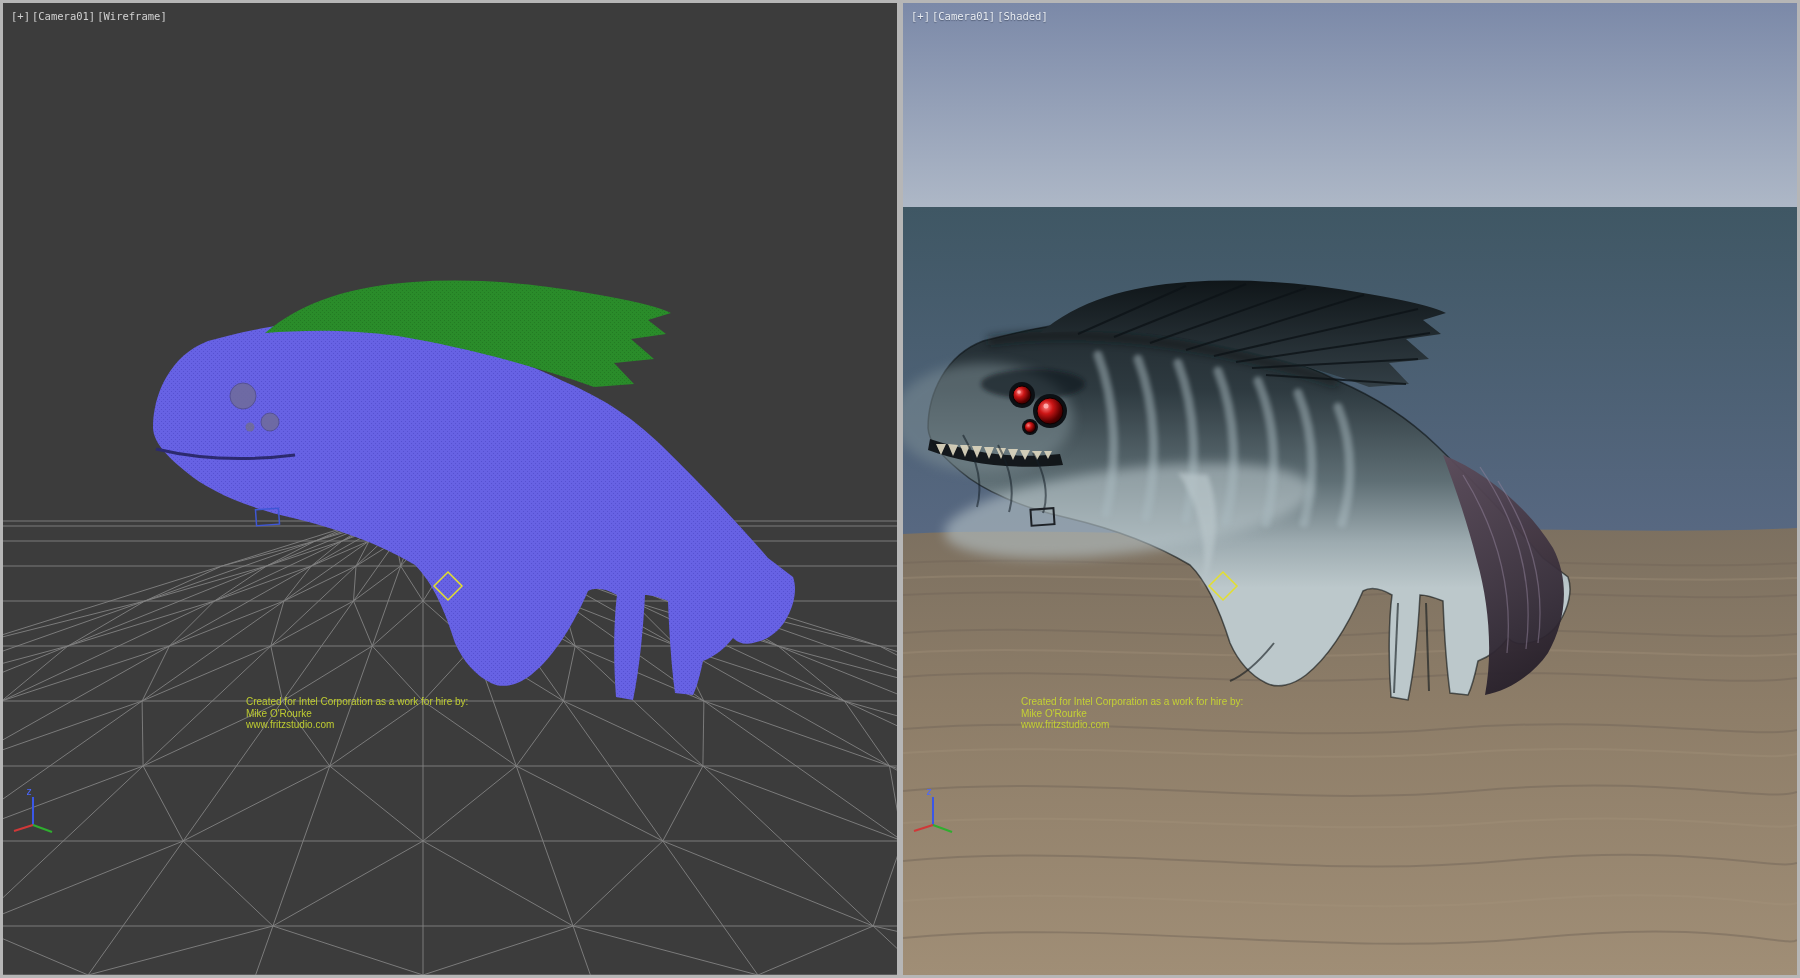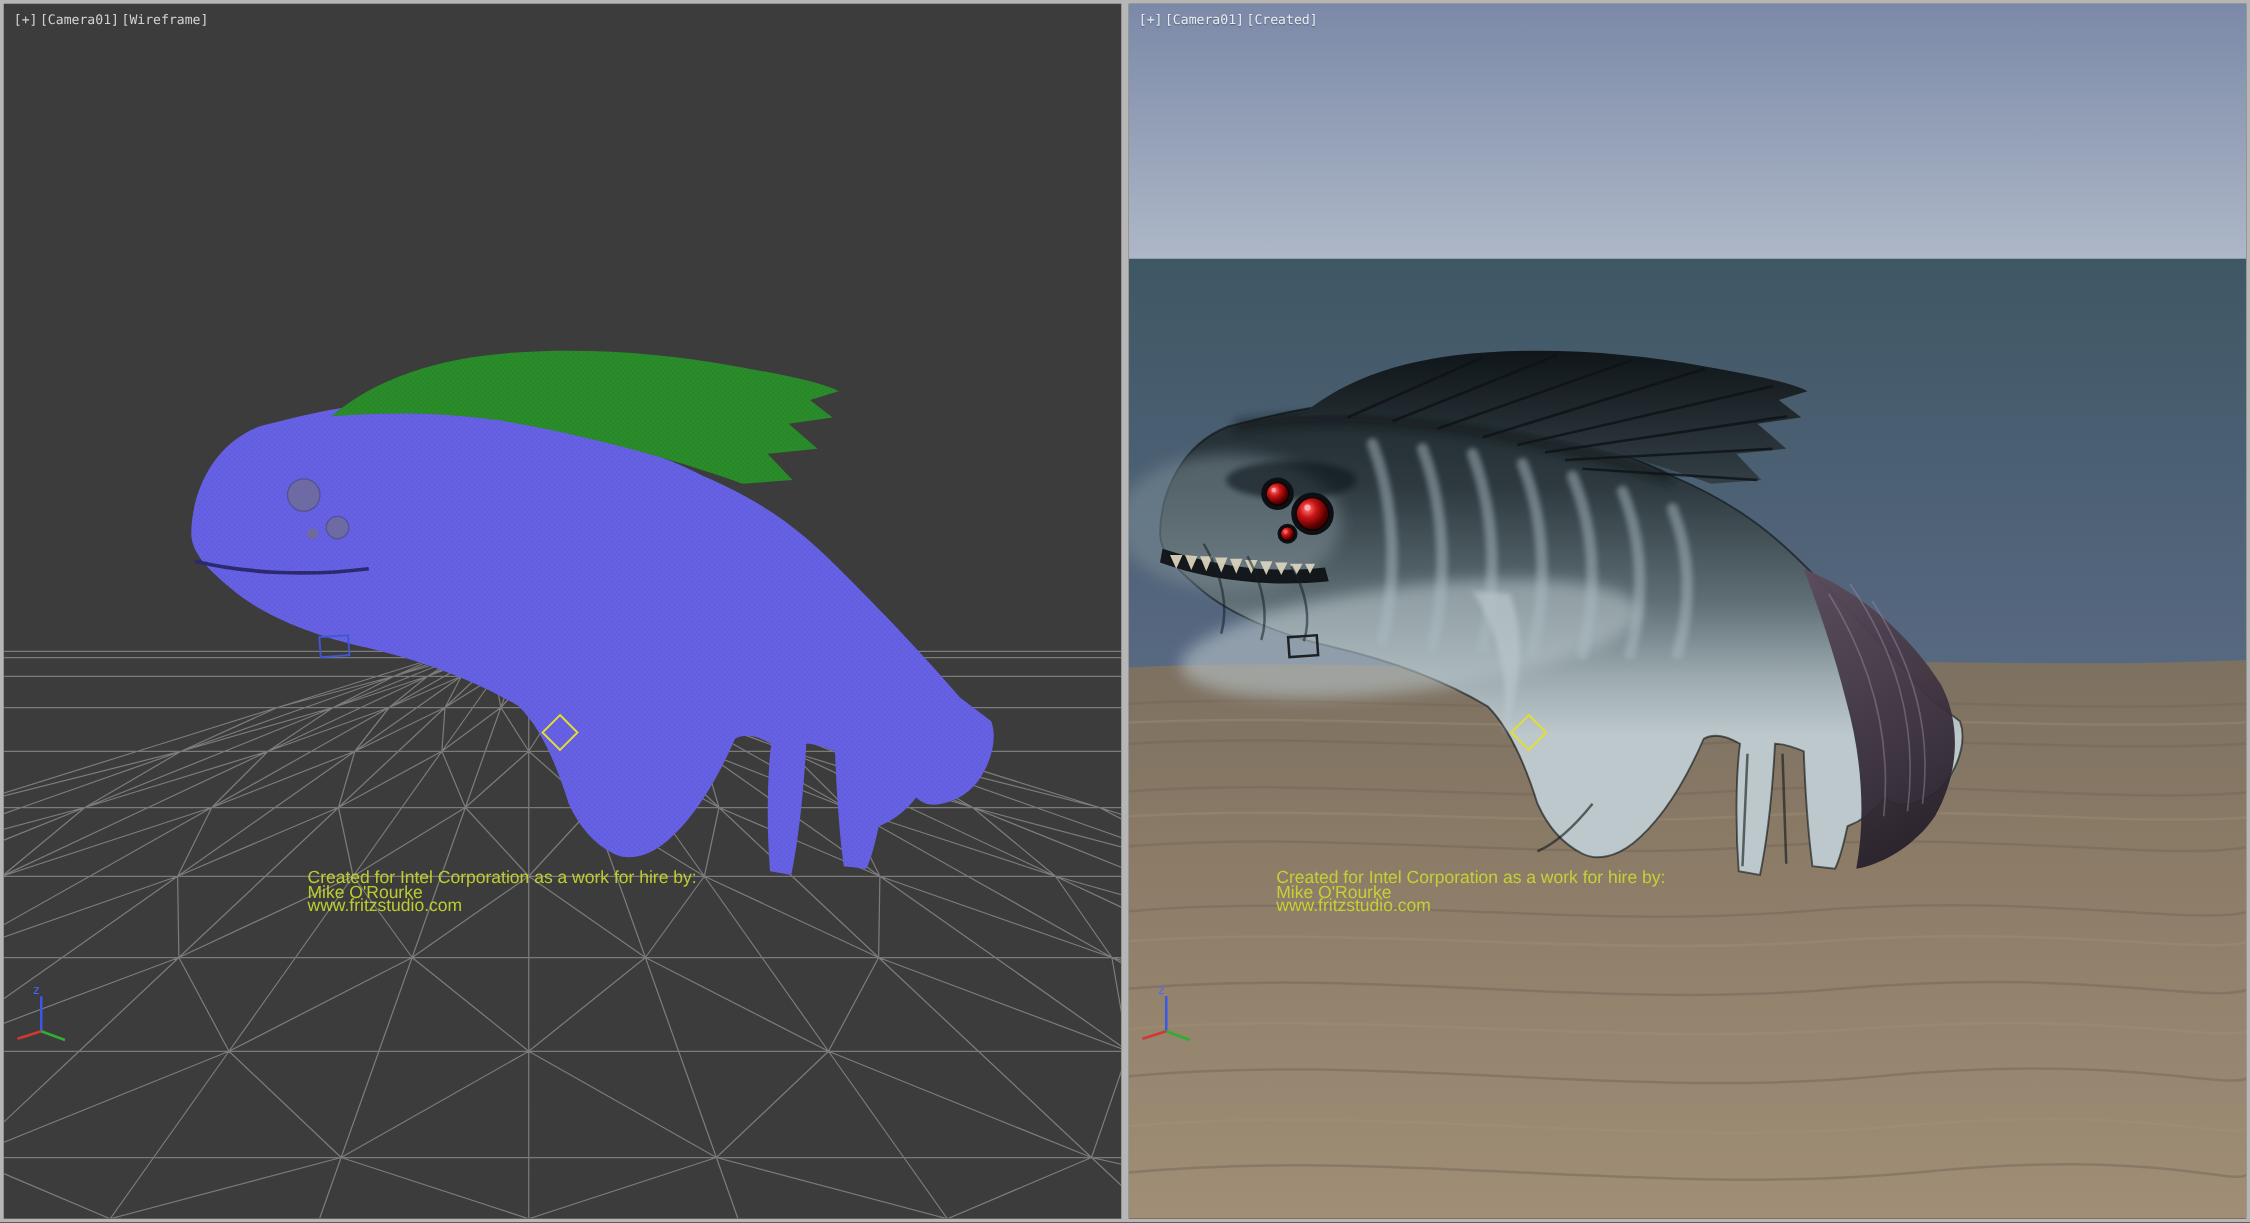--- a/index.html
+++ b/index.html
@@ -9,21 +9,21 @@
   .stage{position:relative;width:1800px;height:978px;background:#b6b6b6;
     padding:3px;display:flex}
   .viewport{position:relative;width:894px;height:972px;overflow:hidden;background:#3c3c3c}
   .divider{width:6px;height:972px;background:#b6b6b6;cursor:col-resize}
   .scene{position:absolute;left:0;top:0;width:894px;height:972px;display:block}
   .vp-label{position:absolute;left:8px;top:7px;font-family:"DejaVu Sans Mono",monospace;
     font-size:10.5px;display:flex;gap:2px;user-select:none;z-index:5}
   .vp-left .vp-label{color:#d2d2d2}
   .vp-right .vp-label{color:#e9edf3;text-shadow:0 1px 1px rgba(25,35,55,.45)}
   .seg{cursor:pointer}
-  .watermark{position:absolute;font-size:14px;line-height:11.5px;color:#c9d830;
+  .watermark{position:absolute;font-size:10px;line-height:11.5px;color:#c9d830;
     opacity:.92;white-space:nowrap;z-index:4}
   .wm-left{left:243px;top:693px}
   .wm-right{left:118px;top:693px}
   .axis-gizmo{position:absolute;left:6px;top:780px;z-index:4}
   .axis-z{fill:#4a66ff;font-size:10px;font-family:"DejaVu Sans Mono",monospace}
 </style>
 </head>
 <body>
 
 <div class="stage">
@@ -229,21 +229,21 @@
 
       <g transform="translate(-125,0)">
         <rect x="253" y="506" width="23" height="16" transform="rotate(-4 264 514)" fill="none" stroke="#1d2126" stroke-width="2"></rect>
         <path d="M445,569 L459,583 L445,597 L431,583 Z" fill="none" stroke="#e3df2e" stroke-width="1.5"></path>
       </g>
     </svg>
 
     <div class="vp-label">
       <span class="seg">[+]</span>
       <span class="seg">[Camera01]</span>
-      <span class="seg">[Created]</span>
+      <span class="seg">[Shaded]</span>
     </div>
 
     <div class="watermark wm-right">
       <div>Created for Intel Corporation as a work for hire by:</div>
       <div>Mike O'Rourke</div>
       <div>www.fritzstudio.com</div>
     </div>
 
     <svg class="axis-gizmo" width="54" height="54">
       <text x="17" y="12" class="axis-z">z</text>

